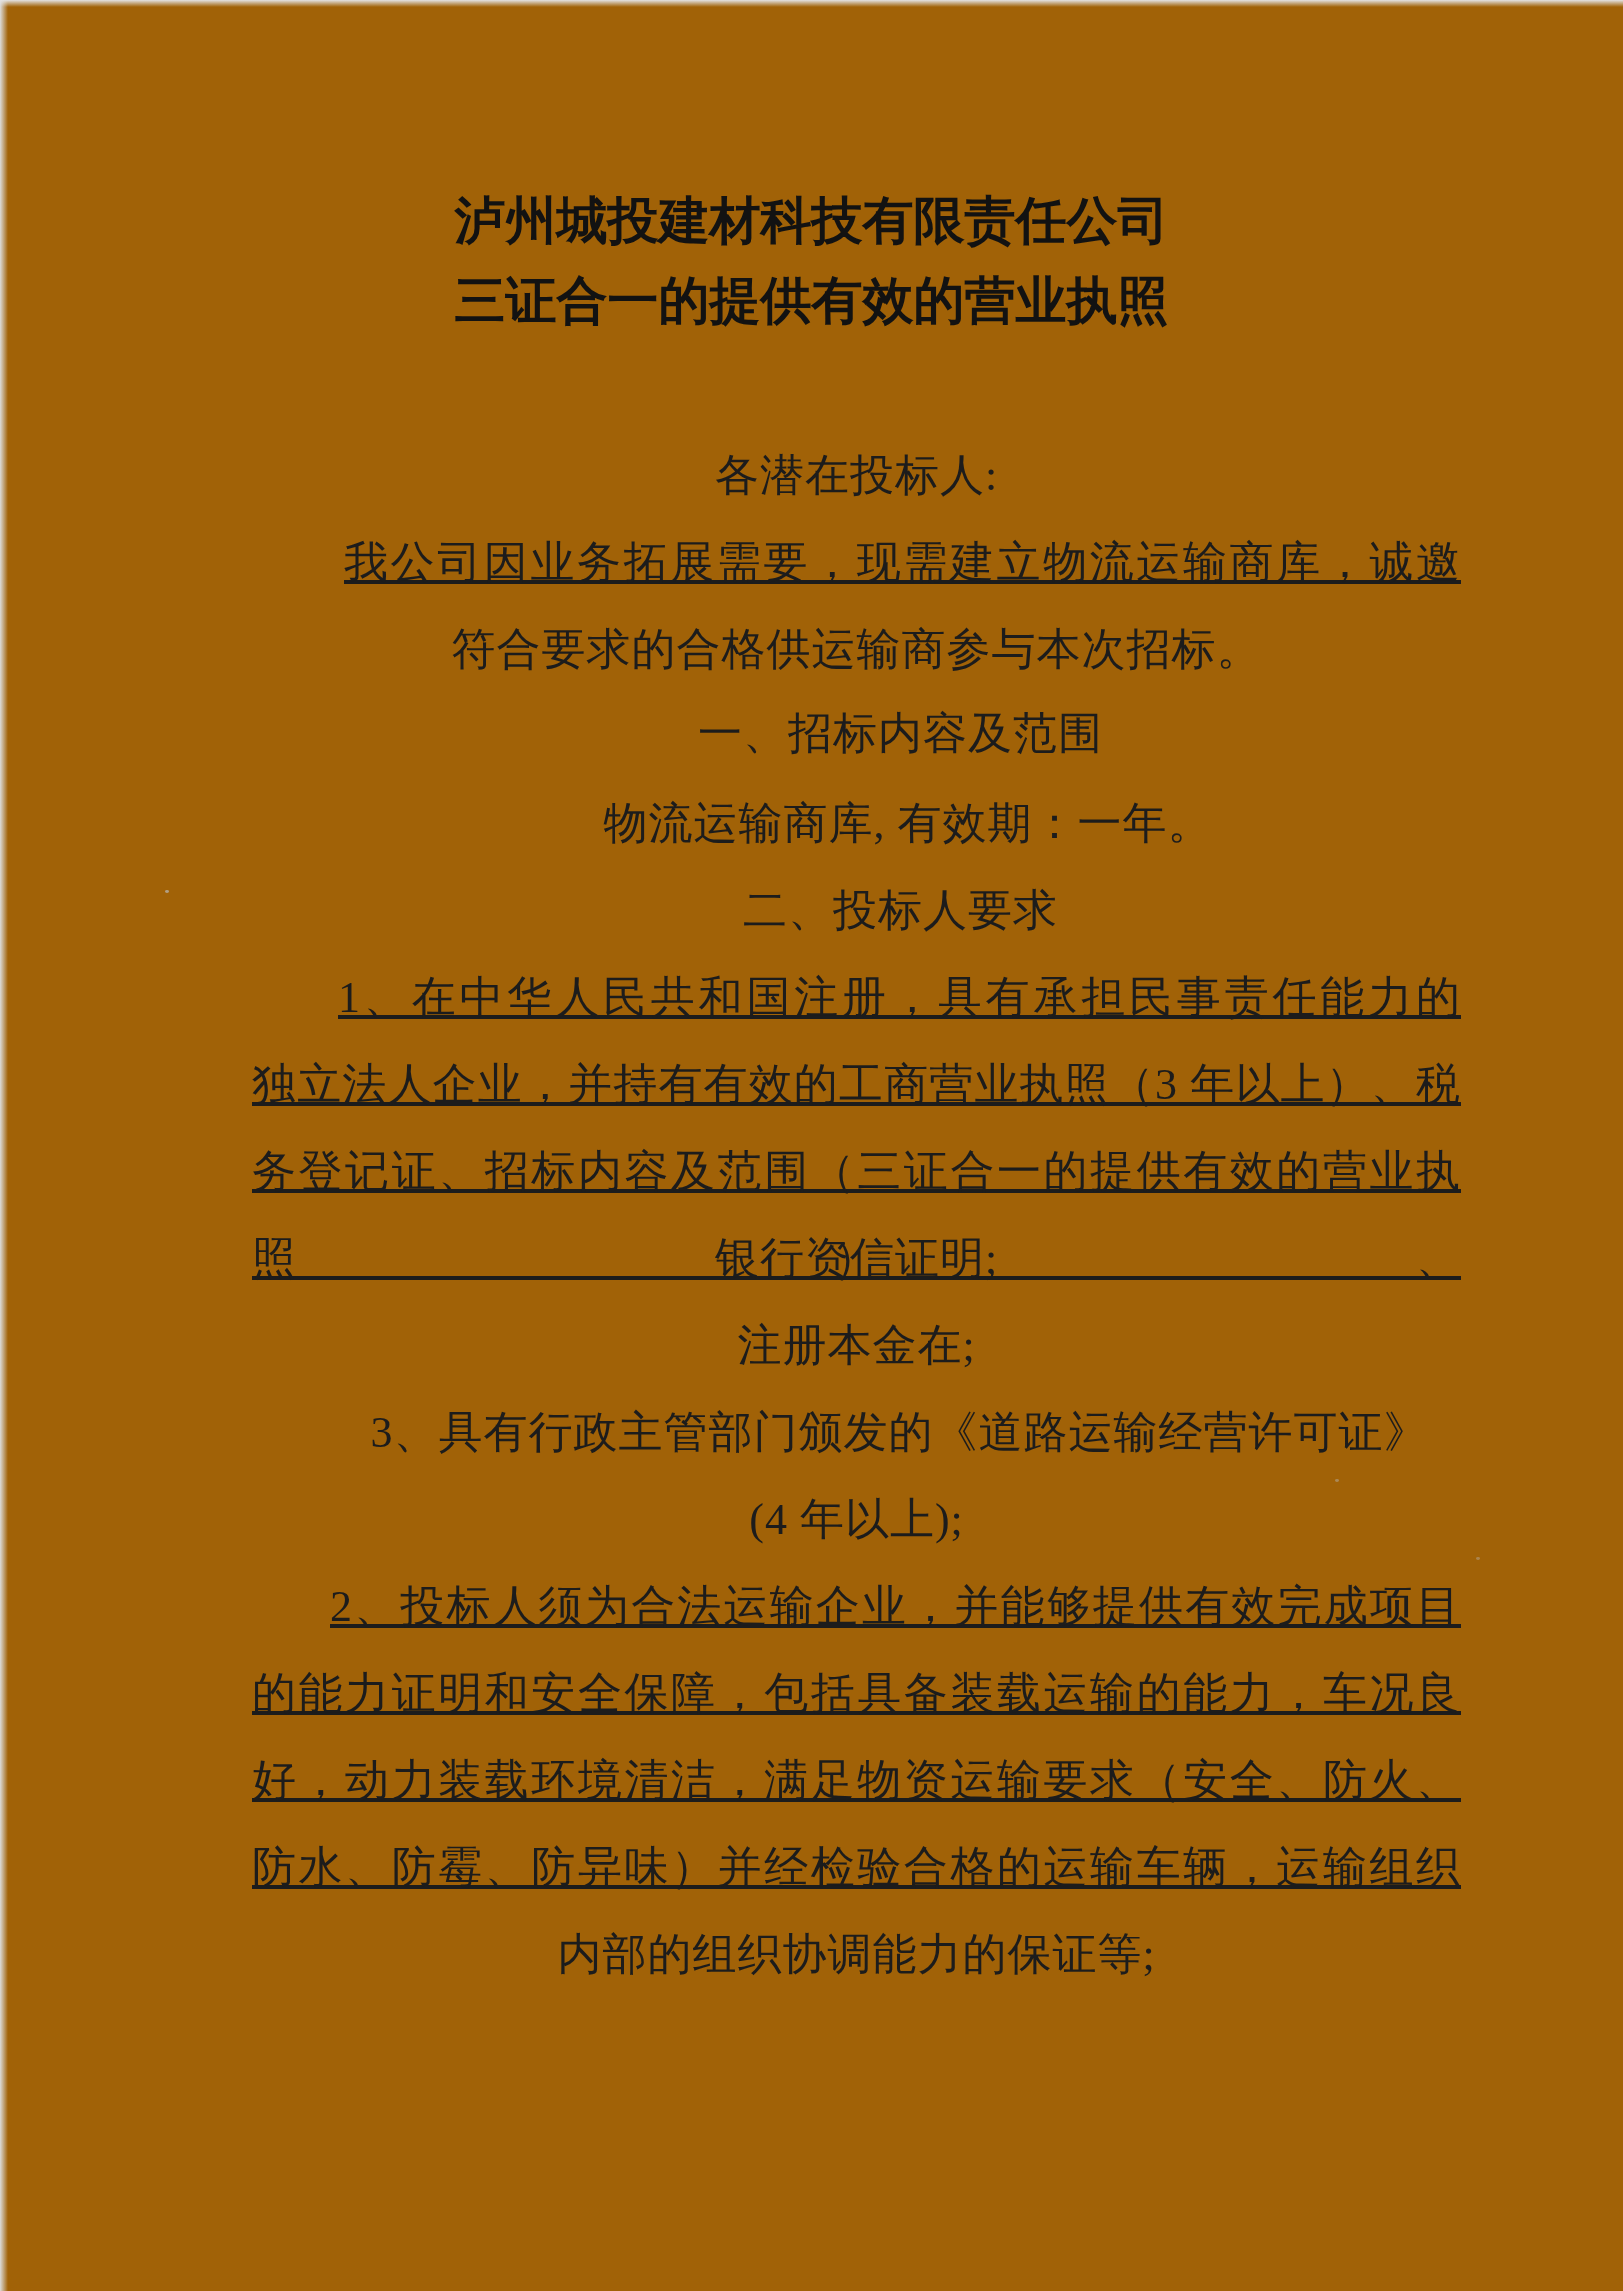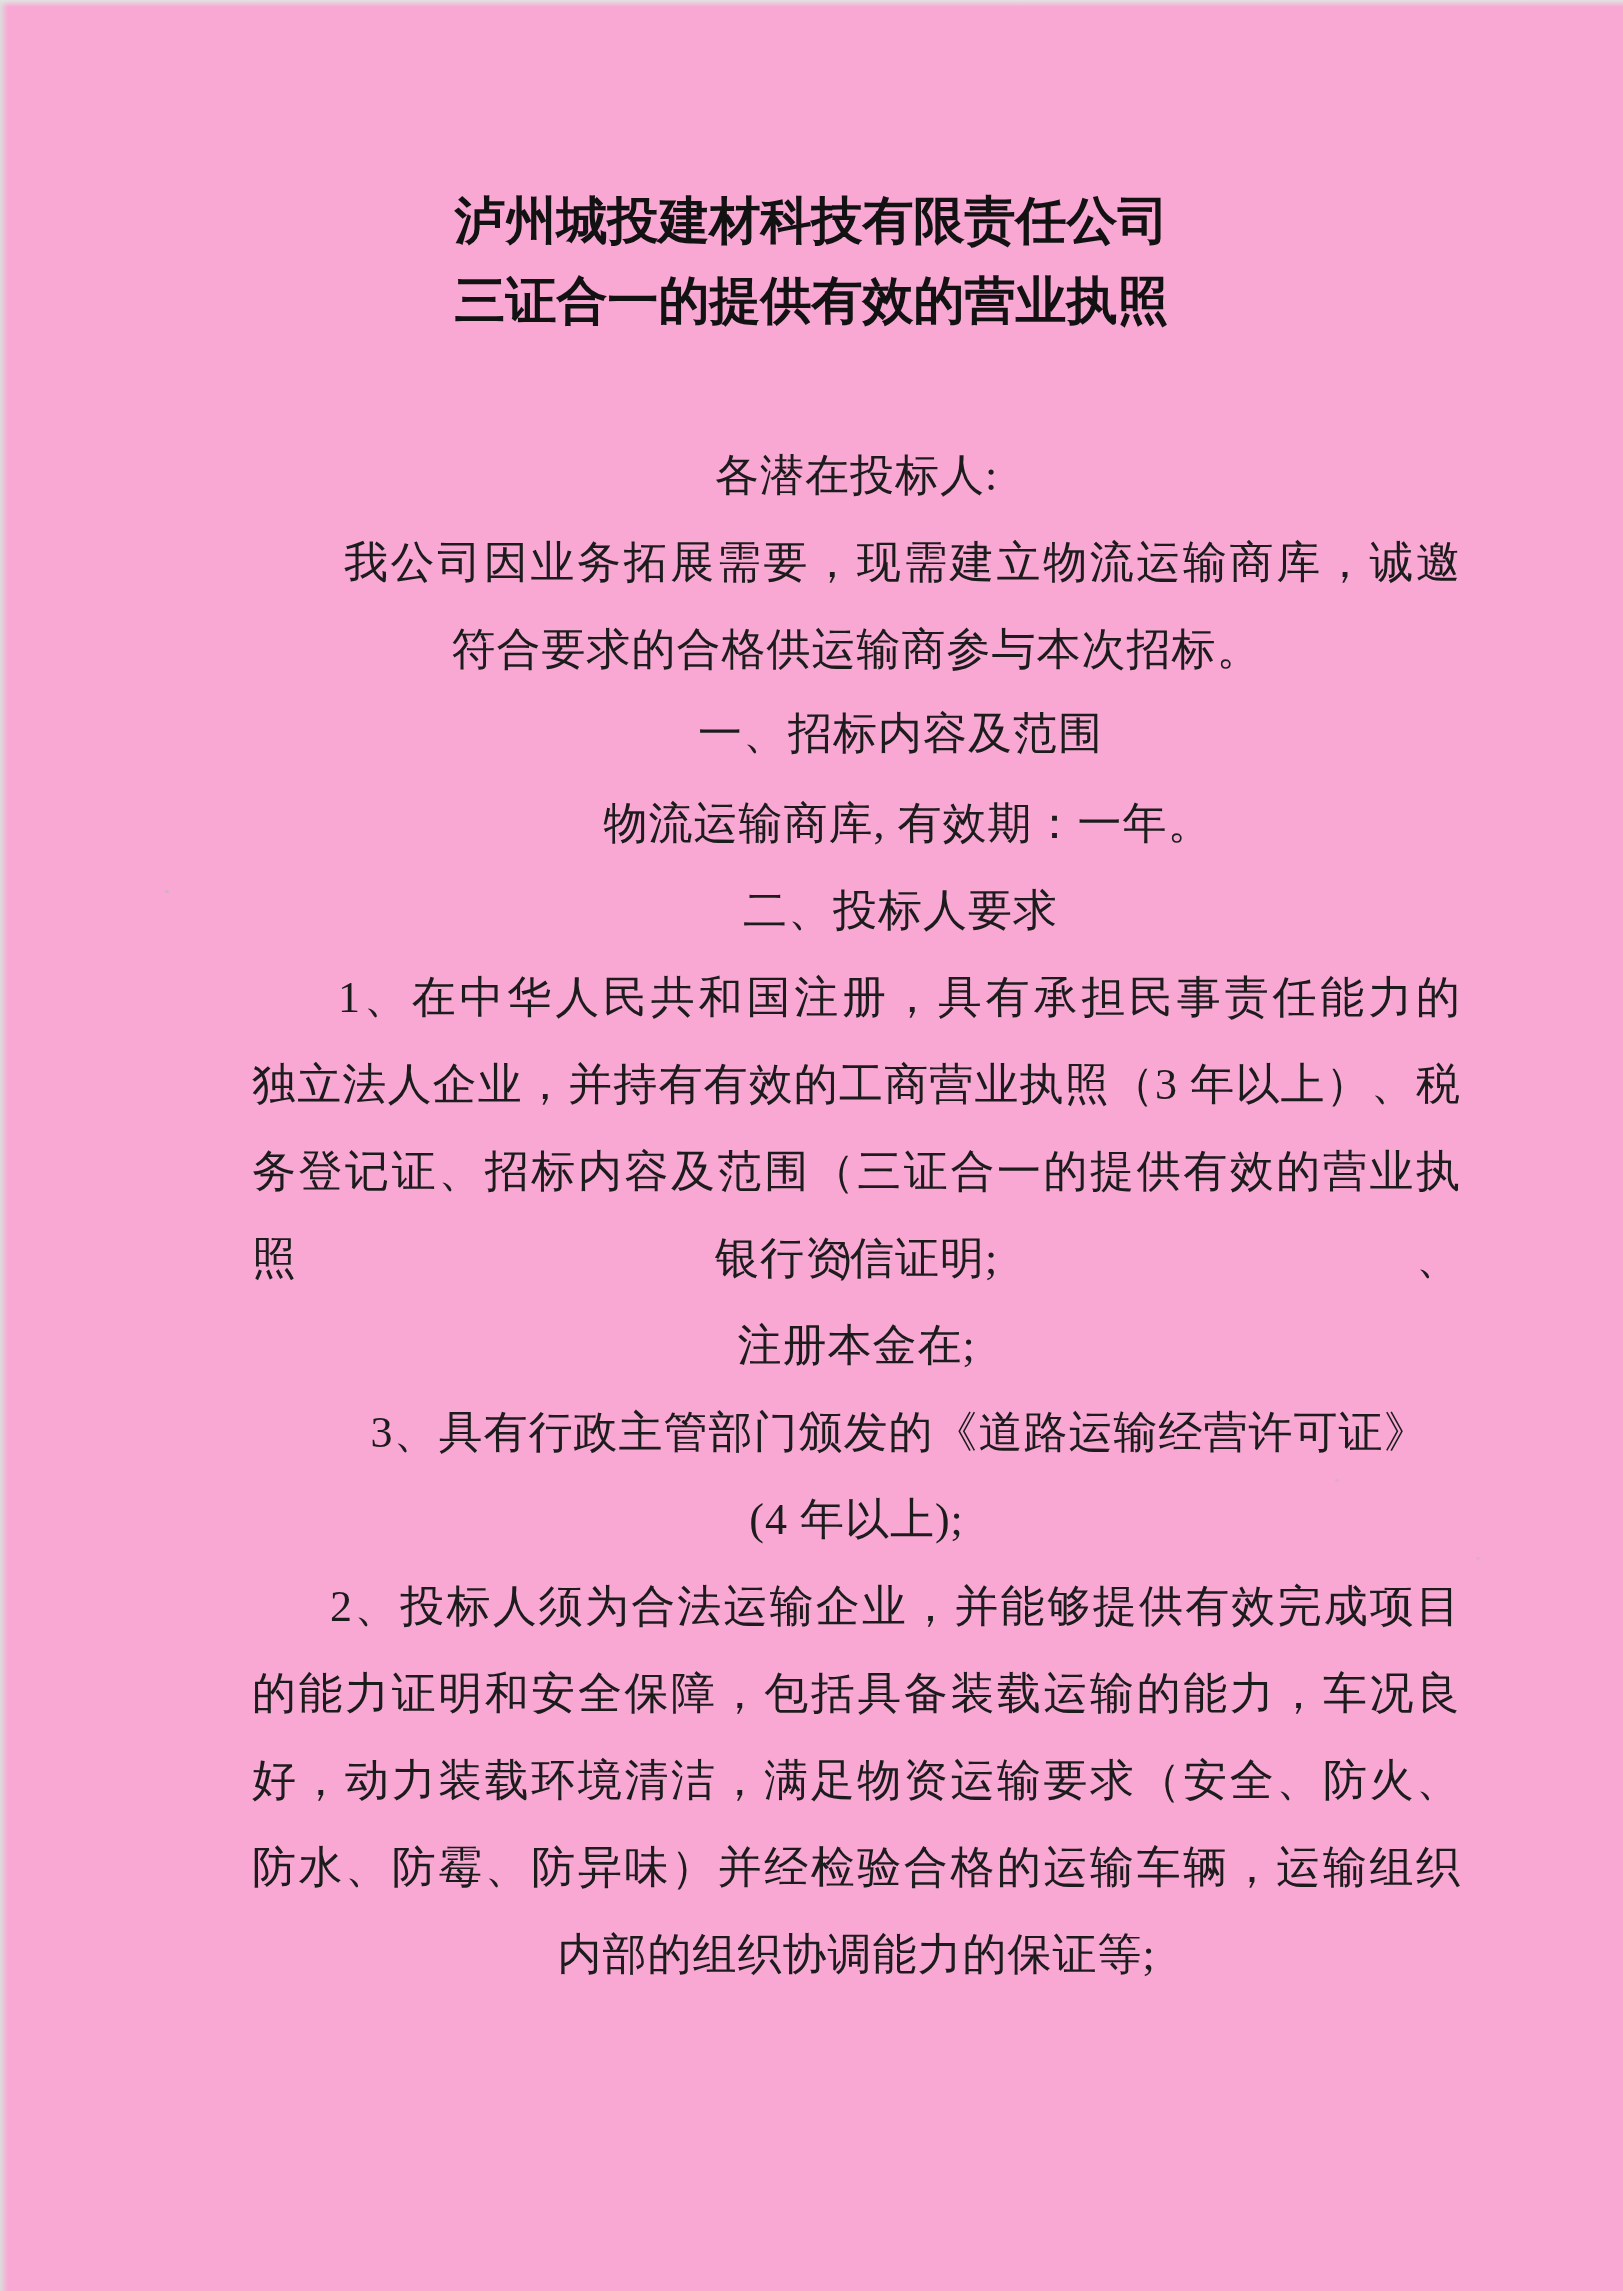--- a/index.html
+++ b/index.html
@@ -5,21 +5,21 @@
   html, body {
     margin: 0;
     padding: 0;
     background: #9a9a9a;
   }
   .page {
     position: relative;
     width: 1623px;
     height: 2292px;
     margin: 0 auto;
-    background: #f9a8d4;
+    background: #a16207;
     overflow: hidden;
     color: #1a1a1a;
     font-family: "Liberation Serif", "DejaVu Serif", serif;
   }
   
   .scan-edge-left {
     position: absolute; left: 0; top: 0; width: 7.8px; height: 100%;
     background: linear-gradient(to right, #dcdcdc, rgba(255,255,255,0));
     pointer-events: none;
   }
@@ -63,20 +63,21 @@
     height: 87px;
     color: #1c1c1c;
     white-space: nowrap;
     letter-spacing: 1px;
     text-align: center;
   }
   .doc-line.fill {
     white-space: normal;
     text-align: justify;
     text-align-last: justify;
+    text-decoration: underline;
   }
 </style>
 </head>
 <body>
 
 <div class="page">
   <div class="scan-edge-left"></div>
   <div class="scan-edge-top"></div>
   <div class="scan-speck speck-a"></div>
   <div class="scan-speck speck-b"></div>

